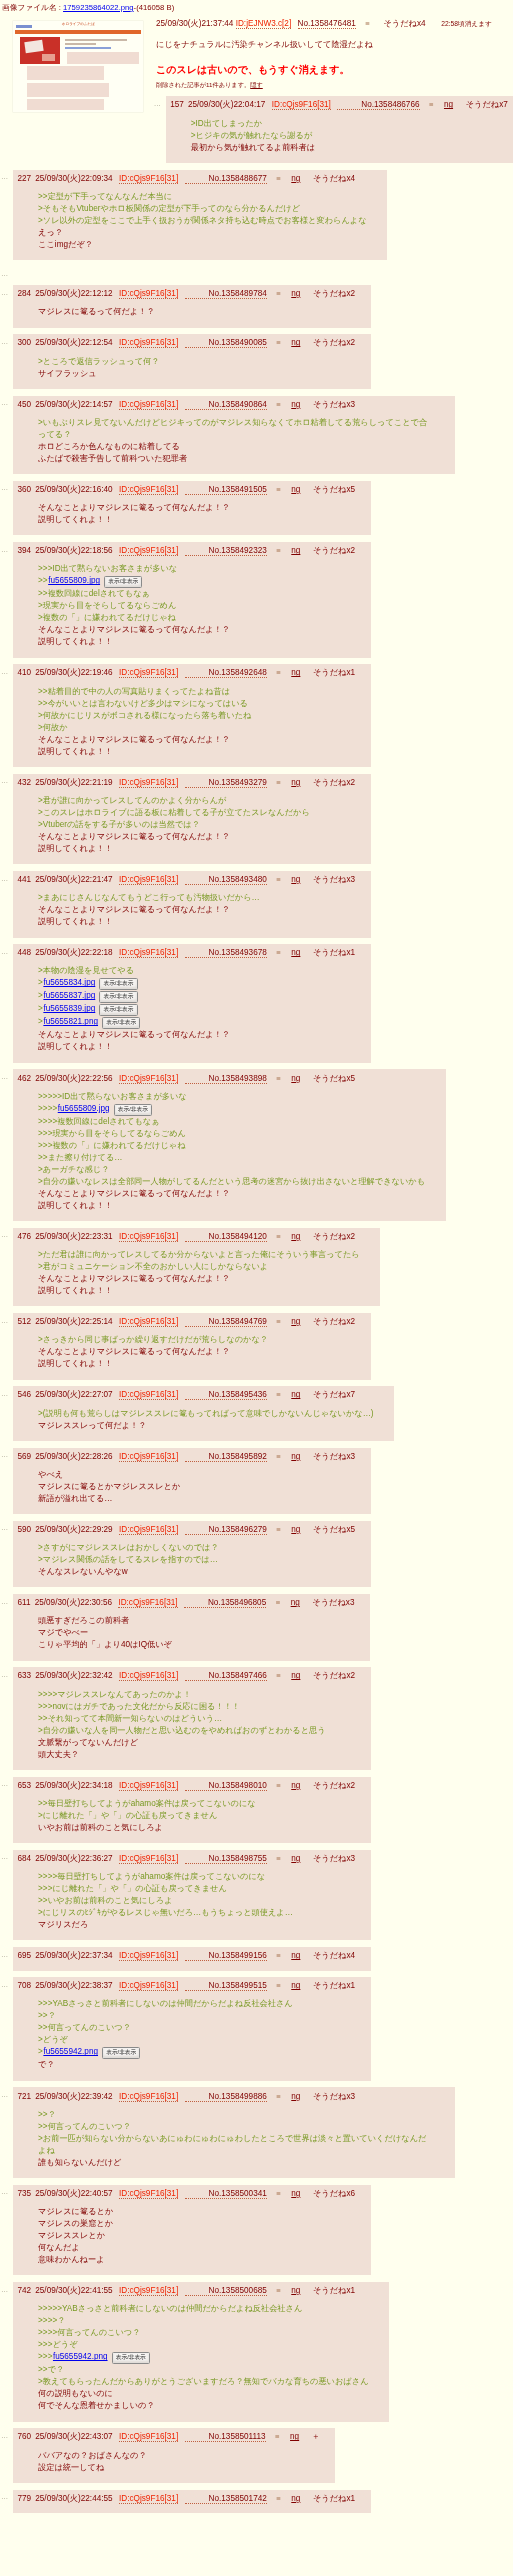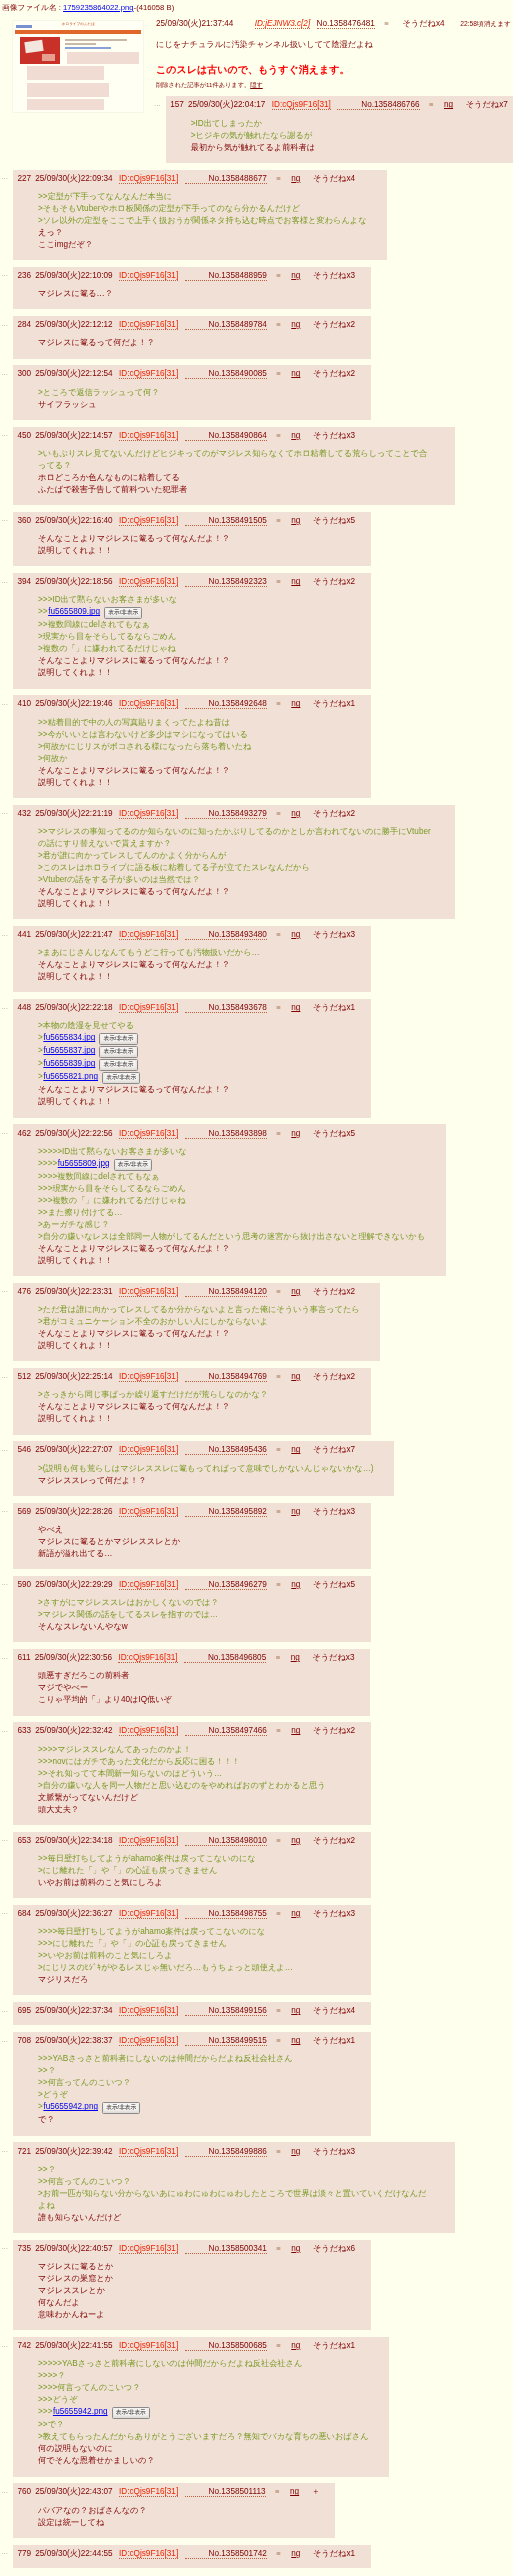--- a/index.html
+++ b/index.html
@@ -29,21 +29,21 @@
   .m-img:before{content:"";position:absolute;left:5.2px;top:4.1px;width:17.5px;height:11.3px;background:#f3e6df;transform:rotate(-8deg);}
   .m-img:after{content:"";position:absolute;right:4.1px;bottom:3.1px;width:13.4px;height:7.2px;background:#e79f8f;}
   .m-line{position:absolute;height:2.1px;background:#c9b8a8;}
   .m-rep{position:absolute;background:#f0dcd2;}
   .m-rep .rl{height:1.5px;background:#c59a8a;margin:1.5px 2.6px 0 2.6px;}
   .m-rep .rg{height:1.5px;background:#a8b070;margin:1.5px 2.6px 0 2.6px;}
 
   
   .op-head{margin:5.2px 0 0 156px; white-space:nowrap;}
   .op-head .date{color:#800000;}
-  .op-head .pid{color:#ee2200;border-bottom:0.5px dotted #c06040;margin-left:19px;cursor:pointer;font-style:italic;}
+  .op-head .pid{color:#ee2200;border-bottom:0.5px dotted #c06040;margin-left:0;cursor:pointer;}
   .op-head .pno{color:#800000;border-bottom:0.5px dotted #c06040;margin-left:4.1px;cursor:pointer;}
   .menu-icon{color:#aa7755;margin-left:7.2px;font-size:7.7px;cursor:pointer;}
   .op-head .sodane{margin-left:11.3px;cursor:pointer;}
   .op-head .expire{margin-left:13.4px;font-size:6.7px;}
   .op-body{margin:9.3px 0 0 156px;line-height:12px;}
   .warning{margin:12.4px 0 0 156px;font-size:10px;font-weight:bold;color:#ff0000;}
   .deleted{margin:4.1px 0 0 156px;font-size:6.2px;}
   .deleted a{color:#800000;}
 
   
@@ -139,33 +139,20 @@
             <div class="line q">&gt;&gt;定型が下手ってなんなんだ本当に</div>
             <div class="line q">&gt;そもそもVtuberやホロ板関係の定型が下手ってのなら分かるんだけど</div>
             <div class="line q">&gt;ソレ以外の定型をここで上手く扱おうが関係ネタ持ち込む時点でお客様と変わらんよな</div>
             <div class="line">えっ？</div>
             <div class="line">ここimgだぞ？</div>
           </blockquote>
     </div>
   </div>
       <div class="reply-row">
     <span class="dots">…</span>
-    <div class="reply-box">
-      <div class="reply-head">
-        <span class="r-num">236</span><span class="r-date">25/09/30(火)22:10:09</span>
-        <span class="r-id">ID:cQjs9F16[31]</span>
-        <span class="r-no">No.1358488959</span>
-        <span class="menu-icon r-menu">≡</span>
-        <a class="r-ng" href="#">ng</a>
-        <span class="r-sodane">そうだねx3</span>
-      </div>
-      <blockquote>
-            <div class="line">マジレスに篭る…？</div>
-          </blockquote>
-    </div>
   </div>
       <div class="reply-row">
     <span class="dots">…</span>
     <div class="reply-box">
       <div class="reply-head">
         <span class="r-num">284</span><span class="r-date">25/09/30(火)22:12:12</span>
         <span class="r-id">ID:cQjs9F16[31]</span>
         <span class="r-no">No.1358489784</span>
         <span class="menu-icon r-menu">≡</span>
         <a class="r-ng" href="#">ng</a>
@@ -276,21 +263,20 @@
     <div class="reply-box">
       <div class="reply-head">
         <span class="r-num">432</span><span class="r-date">25/09/30(火)22:21:19</span>
         <span class="r-id">ID:cQjs9F16[31]</span>
         <span class="r-no">No.1358493279</span>
         <span class="menu-icon r-menu">≡</span>
         <a class="r-ng" href="#">ng</a>
         <span class="r-sodane">そうだねx2</span>
       </div>
       <blockquote>
-            <div class="line q">&gt;&gt;マジレスの事知ってるのか知らないのに知ったかぶりしてるのかとしか言われてないのに勝手にVtuberの話にすり替えないで貰えますか？</div>
             <div class="line q">&gt;君が誰に向かってレスしてんのかよく分からんが</div>
             <div class="line q">&gt;このスレはホロライブに語る板に粘着してる子が立てたスレなんだから</div>
             <div class="line q">&gt;Vtuberの話をする子が多いのは当然では？</div>
             <div class="line">そんなことよりマジレスに篭るって何なんだよ！？</div>
             <div class="line">説明してくれよ！！</div>
           </blockquote>
     </div>
   </div>
       <div class="reply-row">
     <span class="dots">…</span>

